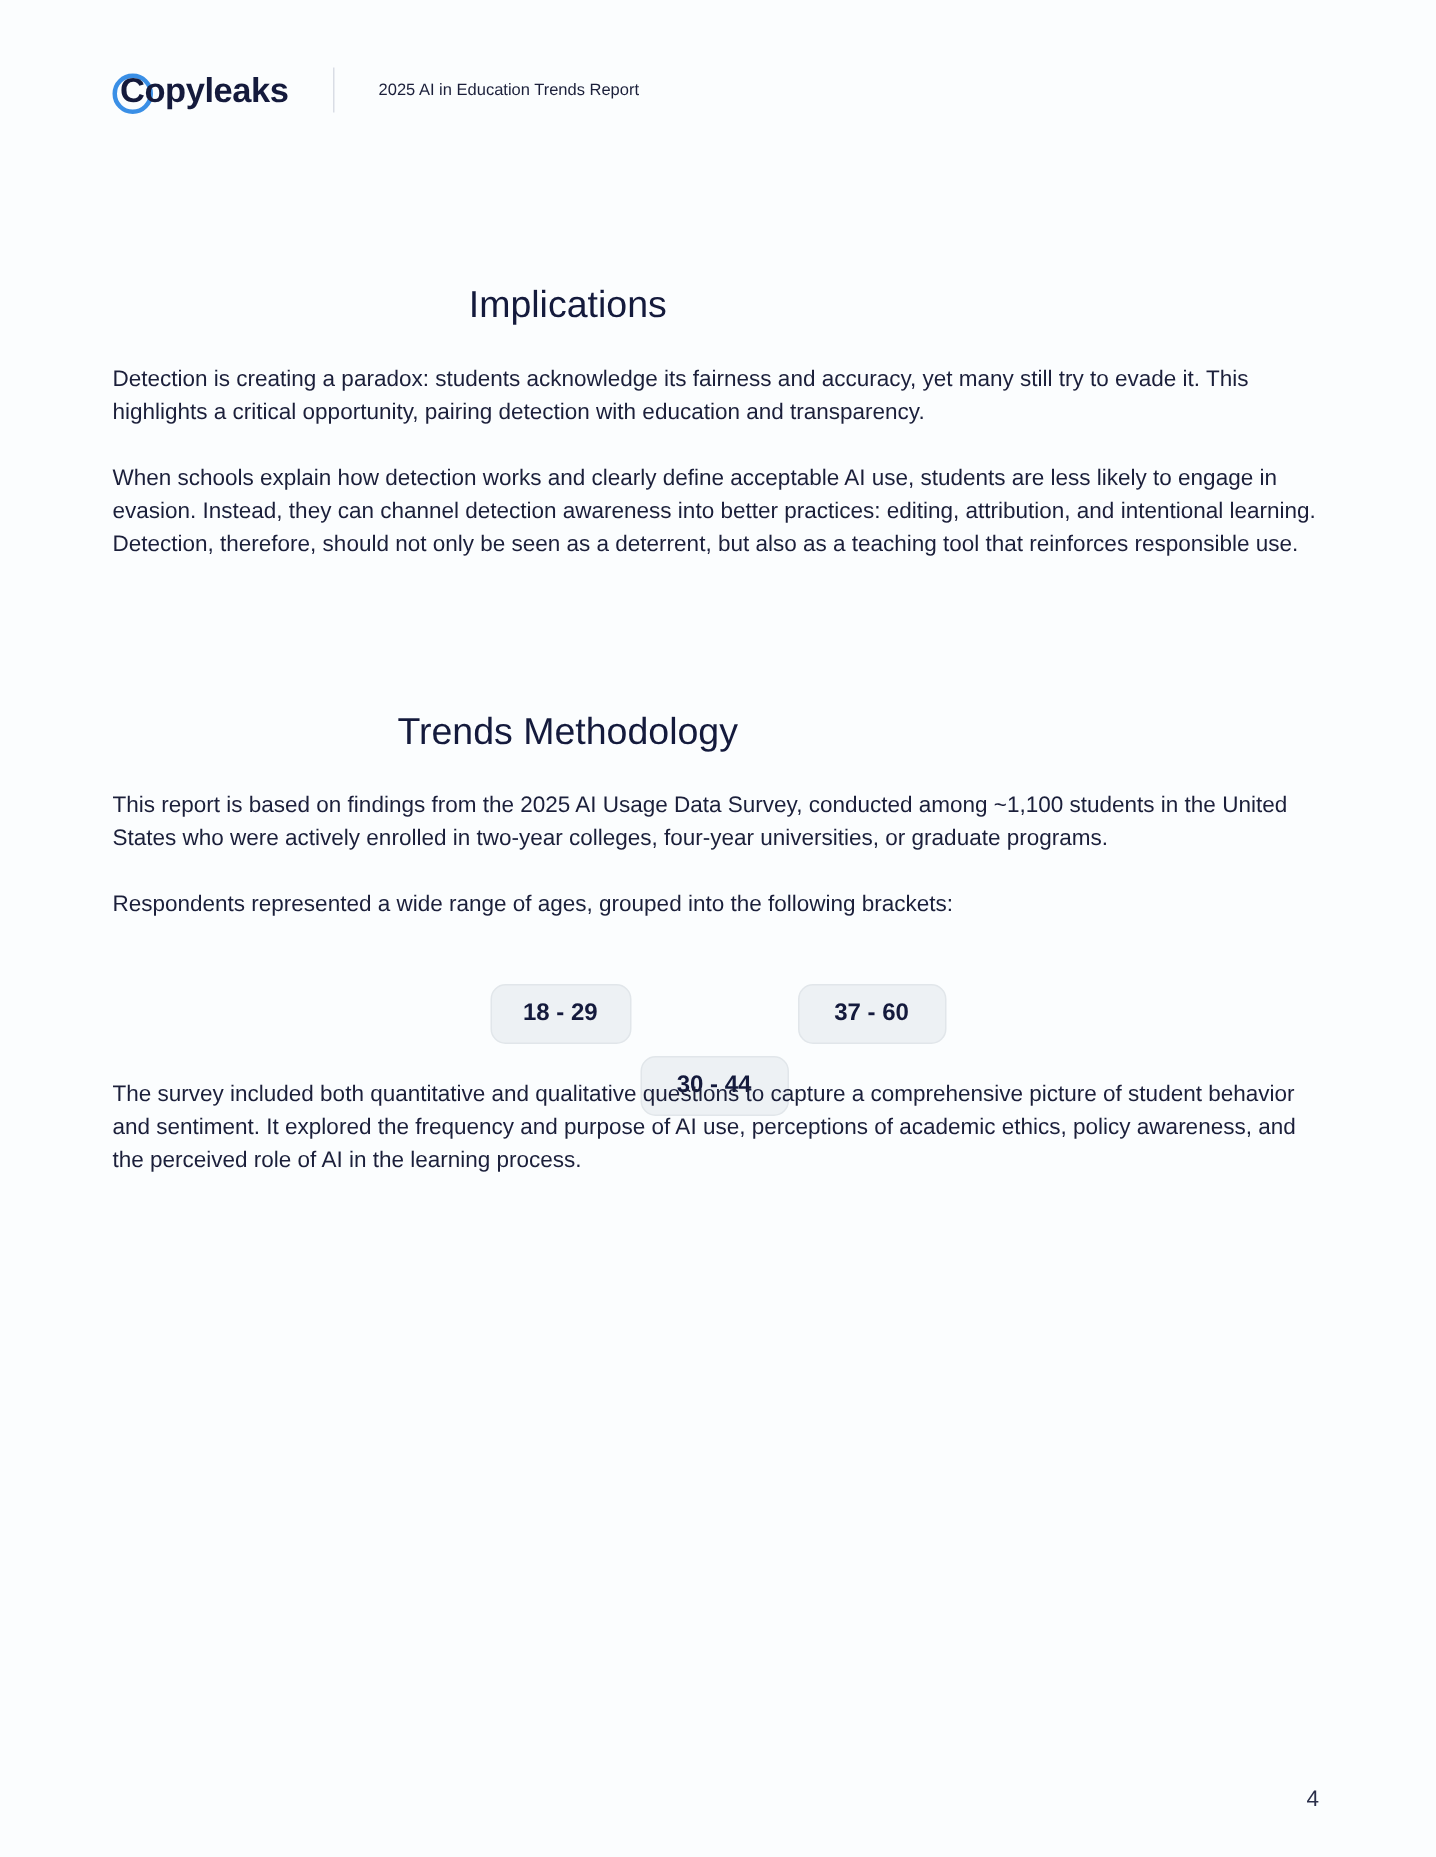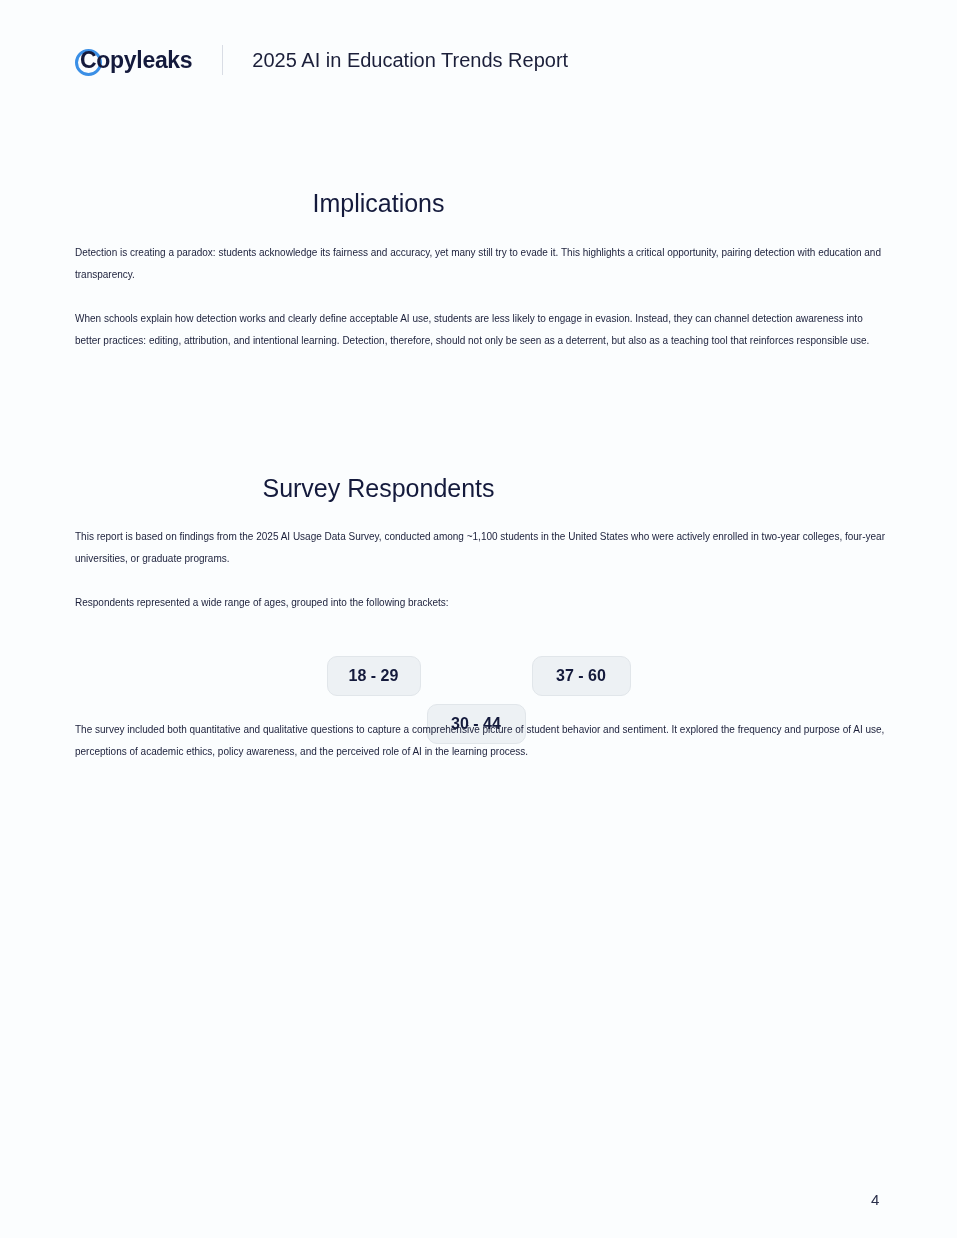--- a/index.html
+++ b/index.html
@@ -23,29 +23,29 @@
       box-sizing: border-box;
     }
     .logo-text {
       font-size: 23px; font-weight: bold; color: #141a3c;
       letter-spacing: -0.3px; position: relative; padding-left: 5px;
     }
     .divider {
       width: 1px; height: 30px; background: #d9dde5;
       margin-left: 30px; margin-right: 29px;
     }
-    .report-title { font-size: 20px; color: #1b1f3a; }
+    .report-title { font-size: 11px; color: #1b1f3a; }
     h2 {
       position: absolute; left: 0; width: 757px;
       text-align: center; margin: 0;
       font-size: 25px; font-weight: normal; color: #141a3c;
     }
     .para {
       position: absolute; left: 75px; width: 810px;
-      font-size: 10px; line-height: 22px; color: #1b1f3a; margin: 0;
+      font-size: 15px; line-height: 22px; color: #1b1f3a; margin: 0;
     }
     .chips {
       position: absolute; top: 656px; left: 0; width: 957px;
       display: flex; justify-content: center; gap: 6px;
     }
     .chip {
       height: 40px; box-sizing: border-box;
       background: #edf1f4; border: 1px solid #e1e6ea;
       border-radius: 10px;
       display: flex; align-items: center; justify-content: center;
@@ -65,21 +65,21 @@
     <span class="logo-text">Copyleaks</span>
   </div>
   <div class="divider"></div>
   <span class="report-title">2025 AI in Education Trends Report</span>
 </div>
 
 <h2 style="top:189px;">Implications</h2>
 <p class="para" style="top:242px;">Detection is creating a paradox: students acknowledge its fairness and accuracy, yet many still try to evade it. This highlights a critical opportunity, pairing detection with education and transparency.</p>
 <p class="para" style="top:308px;">When schools explain how detection works and clearly define acceptable AI use, students are less likely to engage in evasion. Instead, they can channel detection awareness into better practices: editing, attribution, and intentional learning. Detection, therefore, should not only be seen as a deterrent, but also as a teaching tool that reinforces responsible use.</p>
 
-<h2 style="top:474px;">Survey Respondents</h2>
+<h2 style="top:474px;">Trends Methodology</h2>
 <p class="para" style="top:526px;">This report is based on findings from the 2025 AI Usage Data Survey, conducted among ~1,100 students in the United States who were actively enrolled in two-year colleges, four-year universities, or graduate programs.</p>
 <p class="para" style="top:592px;">Respondents represented a wide range of ages, grouped into the following brackets:</p>
 
 <div class="chips">
   <div class="chip" style="width:94px;">18 - 29</div>
   <div class="chip" style="width:99px;margin-top:48px;">30 - 44</div>
   <div class="chip" style="width:99px;">37 - 60</div>
 </div>
 
 <p class="para" style="top:719px;">The survey included both quantitative and qualitative questions to capture a comprehensive picture of student behavior and sentiment. It explored the frequency and purpose of AI use, perceptions of academic ethics, policy awareness, and the perceived role of AI in the learning process.</p>

